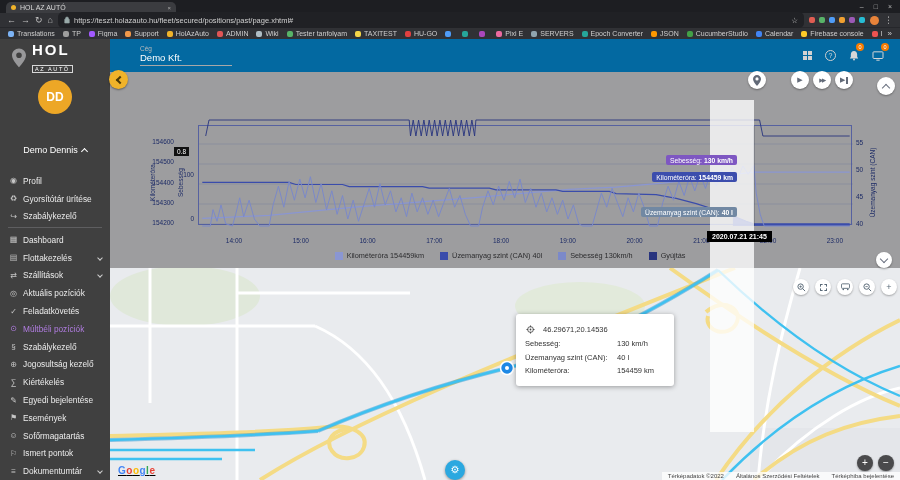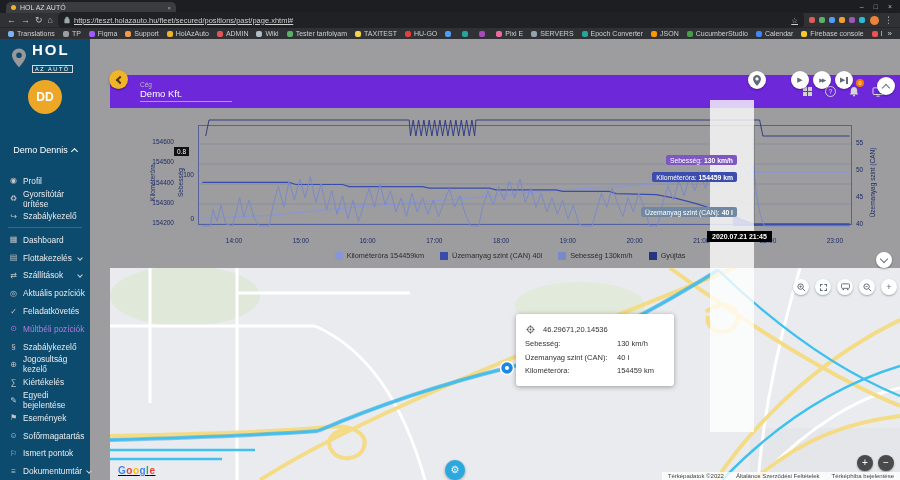--- a/index.html
+++ b/index.html
@@ -8,49 +8,49 @@
 #app{position:relative;width:900px;height:480px;overflow:hidden;background:#9d9d9f;}
 
 
 .tabbar{height:13px;background:#1d1e22;display:flex;align-items:flex-end;}
 .tab{width:170px;height:11px;background:#3b3c40;border-radius:5px 5px 0 0;margin-left:6px;display:flex;align-items:center;gap:4px;padding:0 5px;font-size:7px;color:#d8d8d8;overflow:hidden;white-space:nowrap;}
 .tab .fav{width:5px;height:5px;border-radius:50%;background:#f0b32a;flex:none;}
 .tab .tclose{margin-left:auto;font-size:6px;color:#aaa;}
 .win{margin-left:auto;display:flex;gap:10px;padding:0 8px 3px;color:#b5b5b5;font-size:7px;align-items:center;}
 .navbar{height:14px;background:#303135;display:flex;align-items:center;gap:5px;padding:0 7px;color:#c2c2c2;}
 .nav-ic{font-size:9px;line-height:1;}
-.urlbar{flex:1;height:10px;background:#202125;border-radius:5px;display:flex;align-items:center;gap:4px;padding:8px 6px;font-size:7.5px;color:#cfcfcf;min-width:0;overflow:hidden;white-space:nowrap;text-decoration:underline;}
+.urlbar{flex:1;height:10px;background:#202125;border-radius:5px;display:flex;align-items:center;gap:4px;padding:8px 6px;font-size:7.5px;color:#cfcfcf;min-width:0;overflow:hidden;white-space:nowrap;}
 .urlbar .url{flex:1;overflow:hidden;text-overflow:ellipsis;}
 .ext-list{display:flex;gap:4px;align-items:center;}
 .ext-list i{width:6px;height:6px;border-radius:2px;display:inline-block;}
 .avatar-mini{width:9px;height:9px;border-radius:50%;background:#e8833a;flex:none;}
 .bookmarks{height:12px;background:#303135;border-top:1px solid #26272b;display:flex;align-items:center;padding:0 8px;font-size:7px;color:#cfcfcf;}
 .bm-list{display:flex;gap:8px;overflow:hidden;white-space:nowrap;flex:1;align-items:center;}
 .bm{display:flex;align-items:center;gap:3px;flex:none;}
 .bm i{width:6px;height:6px;border-radius:2px;flex:none;}
 .bm-more{margin-left:6px;color:#cfcfcf;font-size:8px;}
 
 
-.sidebar{position:absolute;left:0;top:39px;width:90px;bottom:0;background:#0c4a6e;color:#e9e9e9;z-index:3;}
+.sidebar{position:absolute;left:0;top:39px;width:110px;bottom:0;background:#404040;color:#e9e9e9;z-index:3;}
 .logo{display:flex;align-items:center;gap:6px;padding:5px 0 0 12px;height:33px;}
 .logo-text .l1{font-size:15px;font-weight:bold;letter-spacing:2px;color:#fff;line-height:1;}
 .logo-text .l2{font-size:5.5px;letter-spacing:1.6px;border:1px solid #d8d8d8;padding:0 2px;margin-top:1px;color:#fff;display:inline-block;}
 .big-avatar{position:absolute;top:41px;left:50%;transform:translateX(-50%);width:34px;height:34px;border-radius:50%;background:#eda726;color:#fff;font-weight:bold;font-size:12px;text-align:center;line-height:34px;}
 .uname{position:absolute;top:106px;width:100%;text-align:center;font-size:9px;color:#fff;display:flex;justify-content:center;align-items:center;gap:4px;}
 .cvu{width:5px;height:5px;border-left:1px solid #fff;border-top:1px solid #fff;transform:rotate(45deg);display:inline-block;margin-top:2px;}
 .acct{position:absolute;top:133px;width:100%;}
 .sep{position:absolute;top:188px;left:8px;right:8px;height:1px;background:#5e5e60;}
 .menu{position:absolute;top:192px;width:100%;}
 .mi{height:17.8px;display:flex;align-items:center;gap:5px;padding-left:9px;font-size:8.3px;color:#ececec;cursor:pointer;}
 .mi .ic{width:9px;font-size:8px;color:#c6c6c6;text-align:center;flex:none;}
 .mi.active,.mi.active .ic{color:#b07ce0;}
 .cvd{width:4px;height:4px;border-right:1px solid #cfcfcf;border-bottom:1px solid #cfcfcf;transform:rotate(45deg);margin-left:auto;margin-right:8px;flex:none;}
 
 
-.topbar{position:absolute;left:110px;top:39px;right:0;height:33px;background:#6d28d9;display:flex;align-items:center;z-index:2;margin-top:36px;}
+.topbar{position:absolute;left:110px;top:39px;right:0;height:33px;background:#0369a1;display:flex;align-items:center;z-index:2;}
 .company{margin-left:30px;}
 .clabel{font-size:6.5px;color:#bdbdbd;}
 .cval{font-size:9.5px;color:#fff;border-bottom:1px solid #a8a8a8;width:92px;padding-bottom:2px;}
 .top-icons{margin-left:auto;display:flex;align-items:center;gap:13px;margin-right:16px;}
 .gicon{display:grid;grid-template-columns:4px 4px;gap:1.5px;}
 .gicon i{width:4px;height:4px;background:#d2d2d2;}
 .hicon{width:11px;height:11px;border:1px solid #cfcfcf;border-radius:50%;color:#dedede;font-size:7px;text-align:center;line-height:9px;}
 .badge-wrap{position:relative;}
 .badge{position:absolute;top:-4px;right:-5px;background:#f57b00;color:#fff;font-size:5.5px;width:8px;height:8px;border-radius:50%;text-align:center;line-height:8px;}
 

